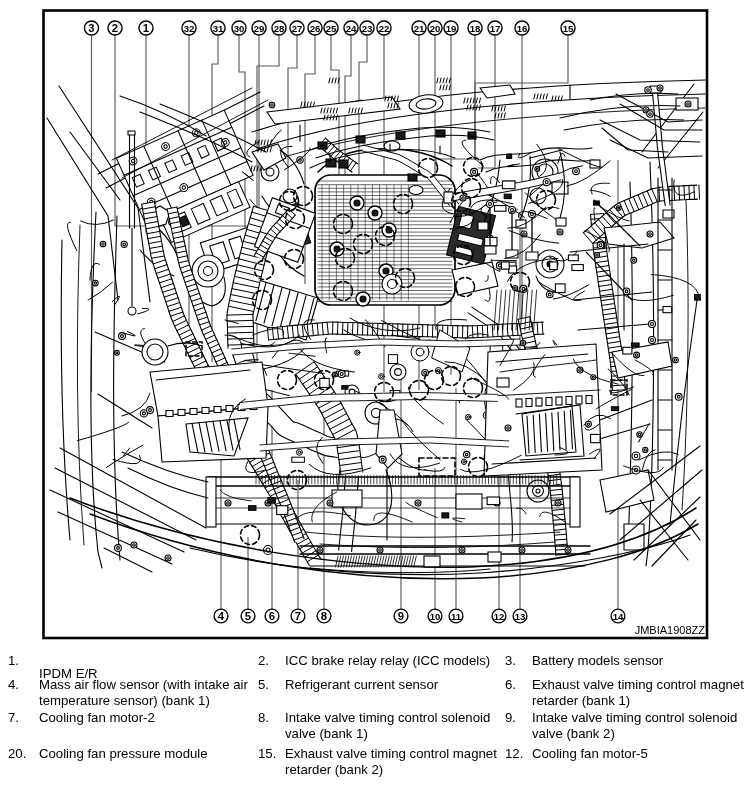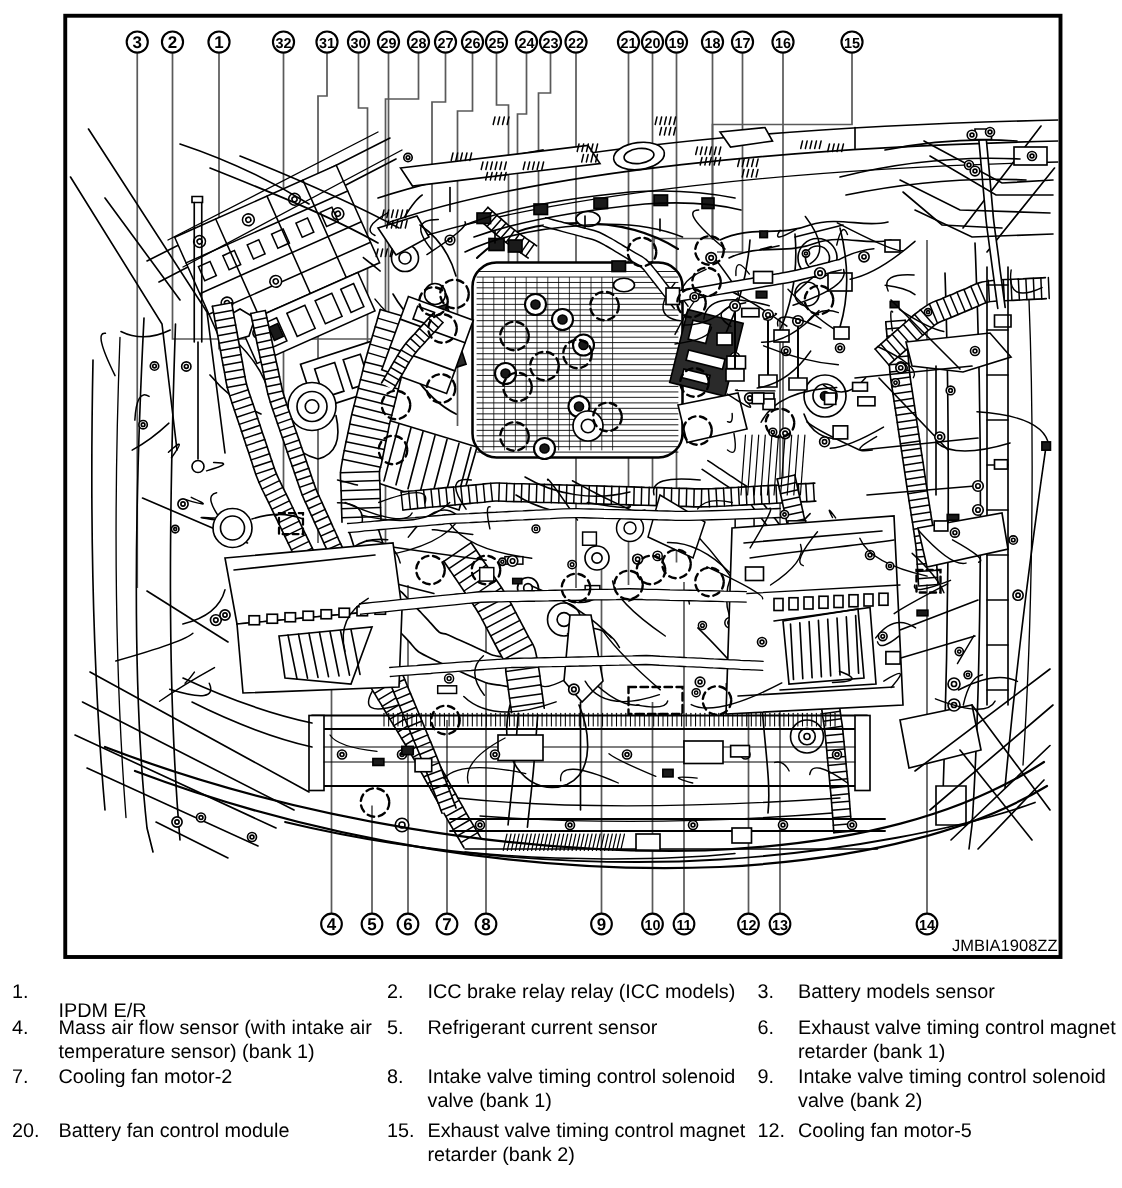--- a/index.html
+++ b/index.html
@@ -1383,19 +1383,19 @@
 <div class="li" style="left:8px;top:710px">7.</div>
 <div class="li" style="left:39px;top:710px">Cooling fan motor-2</div>
 
 <div class="li" style="left:258px;top:710px">8.</div>
 <div class="li" style="left:285px;top:710px">Intake valve timing control solenoid<br>valve (bank 1)</div>
 
 <div class="li" style="left:505px;top:710px">9.</div>
 <div class="li" style="left:532px;top:710px">Intake valve timing control solenoid<br>valve (bank 2)</div>
 
 <div class="li" style="left:8px;top:746px">20.</div>
-<div class="li" style="left:39px;top:746px">Battery fan control module</div>
+<div class="li" style="left:39px;top:746px">Cooling fan pressure module</div>
 
 <div class="li" style="left:258px;top:746px">15.</div>
 <div class="li" style="left:285px;top:746px">Exhaust valve timing control magnet<br>retarder (bank 2)</div>
 
 <div class="li" style="left:505px;top:746px">12.</div>
 <div class="li" style="left:532px;top:746px">Cooling fan motor-5</div>
 
 </body></html>

